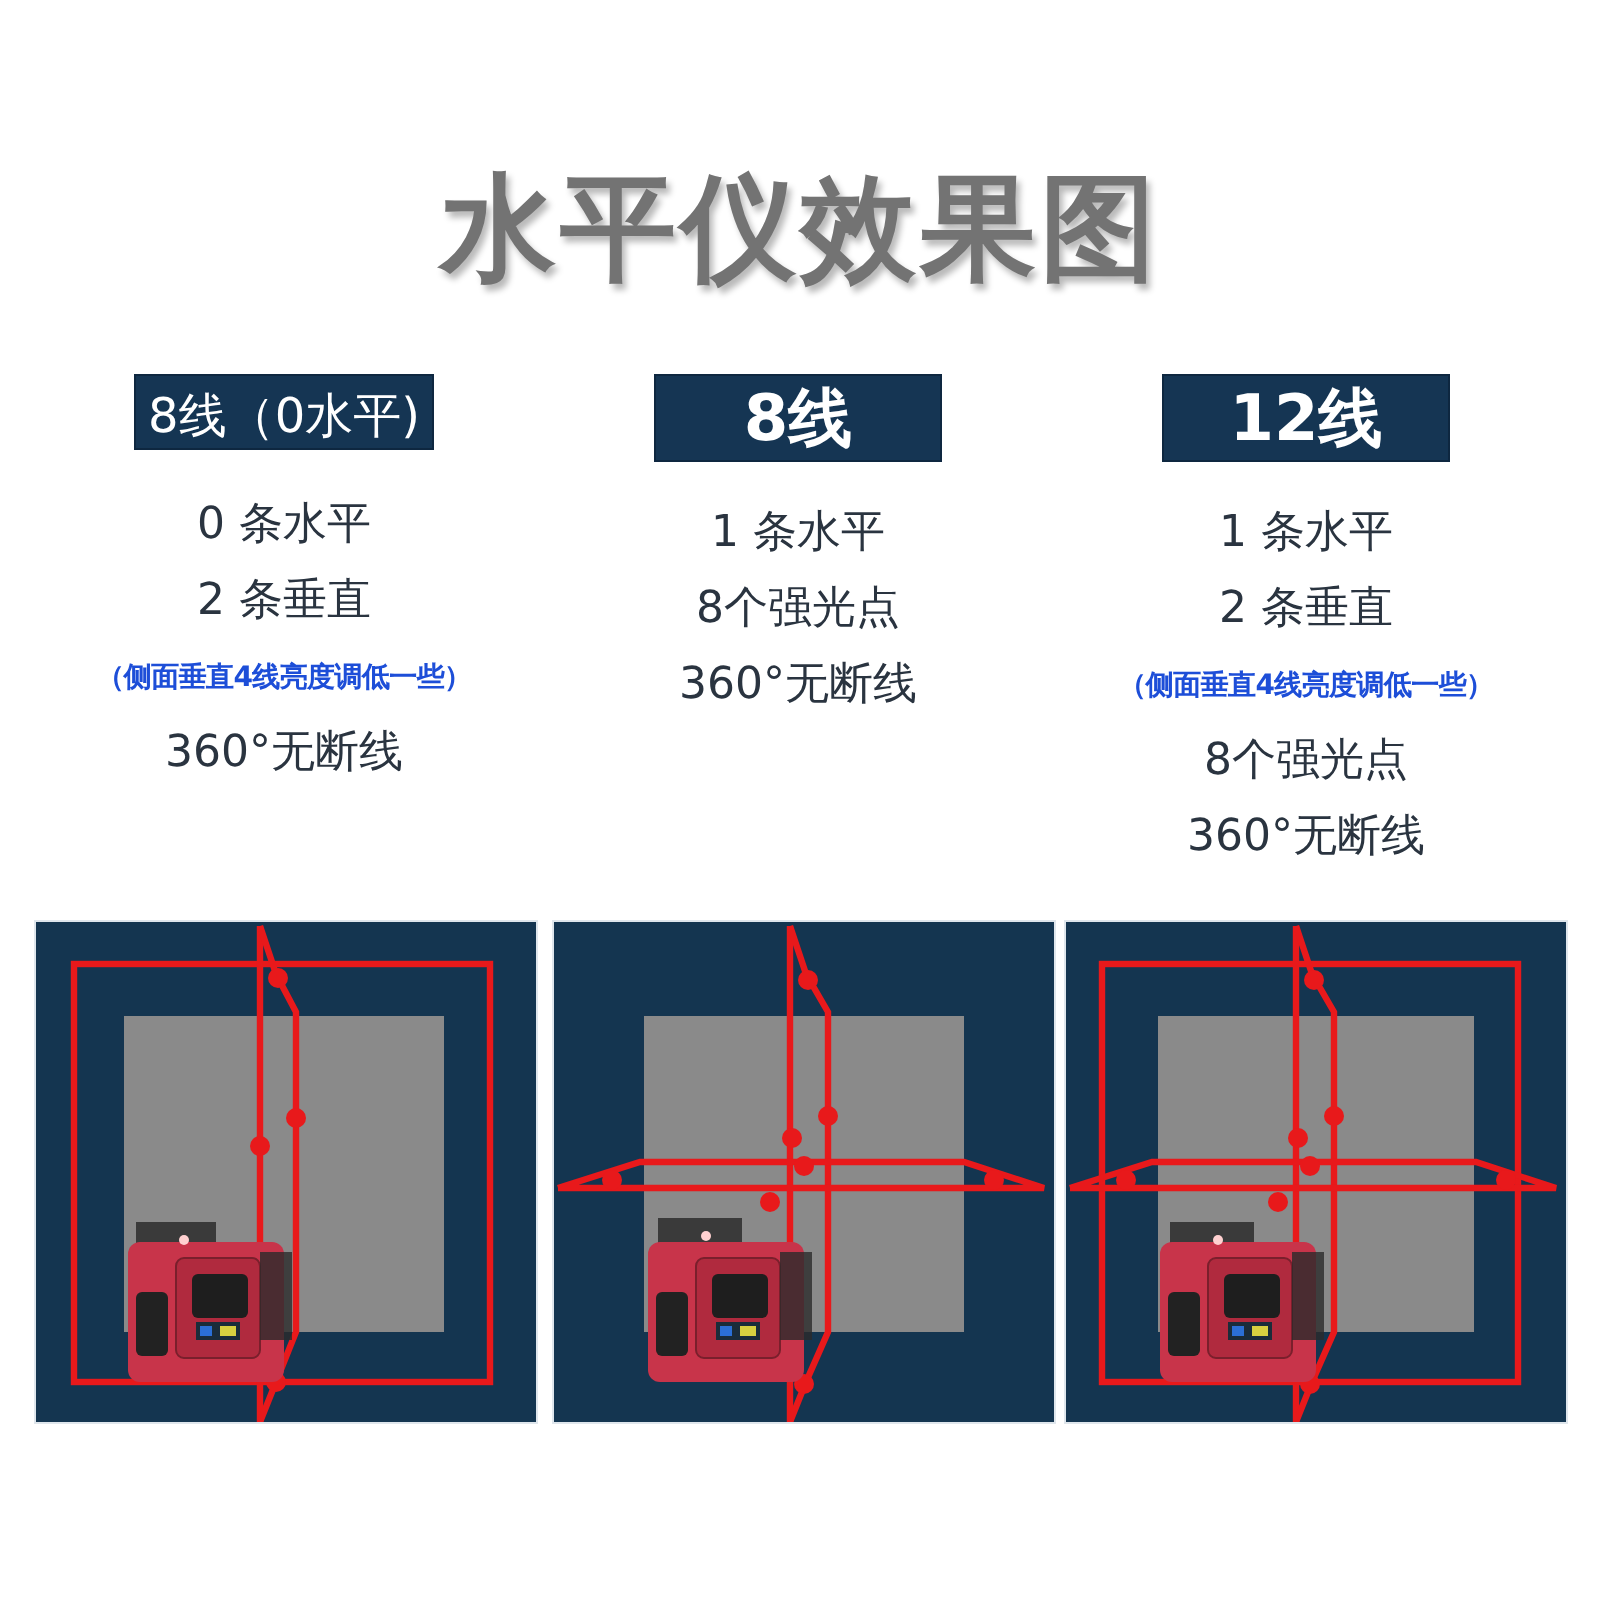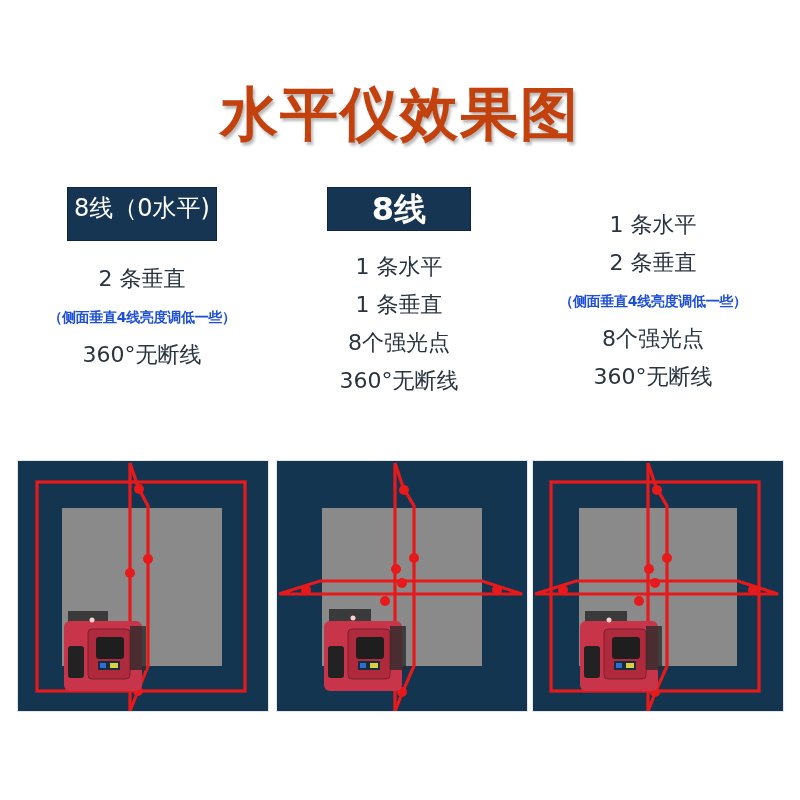--- a/index.html
+++ b/index.html
@@ -2,62 +2,63 @@
 <html><head>
 <meta charset="utf-8">
 <style>
   html, body { margin: 0; padding: 0; }
   body {
     width: 800px; height: 800px; background: #ffffff; position: relative; overflow: hidden;
     font-family: "DejaVu Sans", "Liberation Sans", sans-serif;
   }
   .title {
     position: absolute; left: 0; top: 76px; width: 800px; text-align: center;
-    font-size: 58px; font-weight: bold; color: #c2410c; letter-spacing: 2px;
+    font-size: 58px; font-weight: bold; color: #737373; letter-spacing: 2px;
     text-shadow: 2px 3px 3px rgba(0,0,0,0.28);
     line-height: 76px;
   }
   .col { position: absolute; top: 188px; width: 260px; }
   .hdr {
     margin: 0 auto; background: #153553; color: #ffffff; text-align: center;
     box-shadow: 0 0 0 1px #0e2740;
   }
-  .hdr.small { width: 148px; height: 52px; line-height: 40px; font-size: 24px; }
+  .hdr.small { width: 148px; height: 36px; line-height: 40px; font-size: 24px; }
   .hdr.big { width: 142px; height: 42px; line-height: 42px; font-size: 32px; font-weight: bold; text-align: center; }
   .specs { margin-top: 20px; text-align: center; }
   .spec { font-size: 22px; color: #2a3440; height: 38px; line-height: 38px; }
   .spec.note { font-size: 14px; color: #1d4ed8; font-weight: bold; height: 38px; line-height: 38px; letter-spacing: -0.3px; white-space: nowrap; }
   .panel { position: absolute; top: 461px; width: 250px; height: 250px; background: #143550; box-shadow: 0 0 0 1px #dfe6ec; }
   .panel svg { position: absolute; left: 0; top: 0; }
 </style>
 </head>
 <body>
 
 <div class="title">水平仪效果图</div>
 
 <div class="col" style="left:12px;">
   <div class="hdr small">8线（0水平)</div>
   <div class="specs">
+    <div class="spec">0 条水平</div>
     <div class="spec">2 条垂直</div>
     <div class="spec note">（侧面垂直4线亮度调低一些）</div>
     <div class="spec">360°无断线</div>
   </div>
 </div>
 
 <div class="col" style="left:269px;">
   <div class="hdr big">8线</div>
   <div class="specs" style="margin-top:18px;">
     <div class="spec">1 条水平</div>
-    <div class="spec">1 条垂直</div>
     <div class="spec">8个强光点</div>
     <div class="spec">360°无断线</div>
   </div>
 </div>
 
 <div class="col" style="left:523px;">
+  <div class="hdr big">12线</div>
   <div class="specs" style="margin-top:18px;">
     <div class="spec">1 条水平</div>
     <div class="spec">2 条垂直</div>
     <div class="spec note">（侧面垂直4线亮度调低一些）</div>
     <div class="spec">8个强光点</div>
     <div class="spec">360°无断线</div>
   </div>
 </div>
 
 <div class="panel" style="left:18px;">

